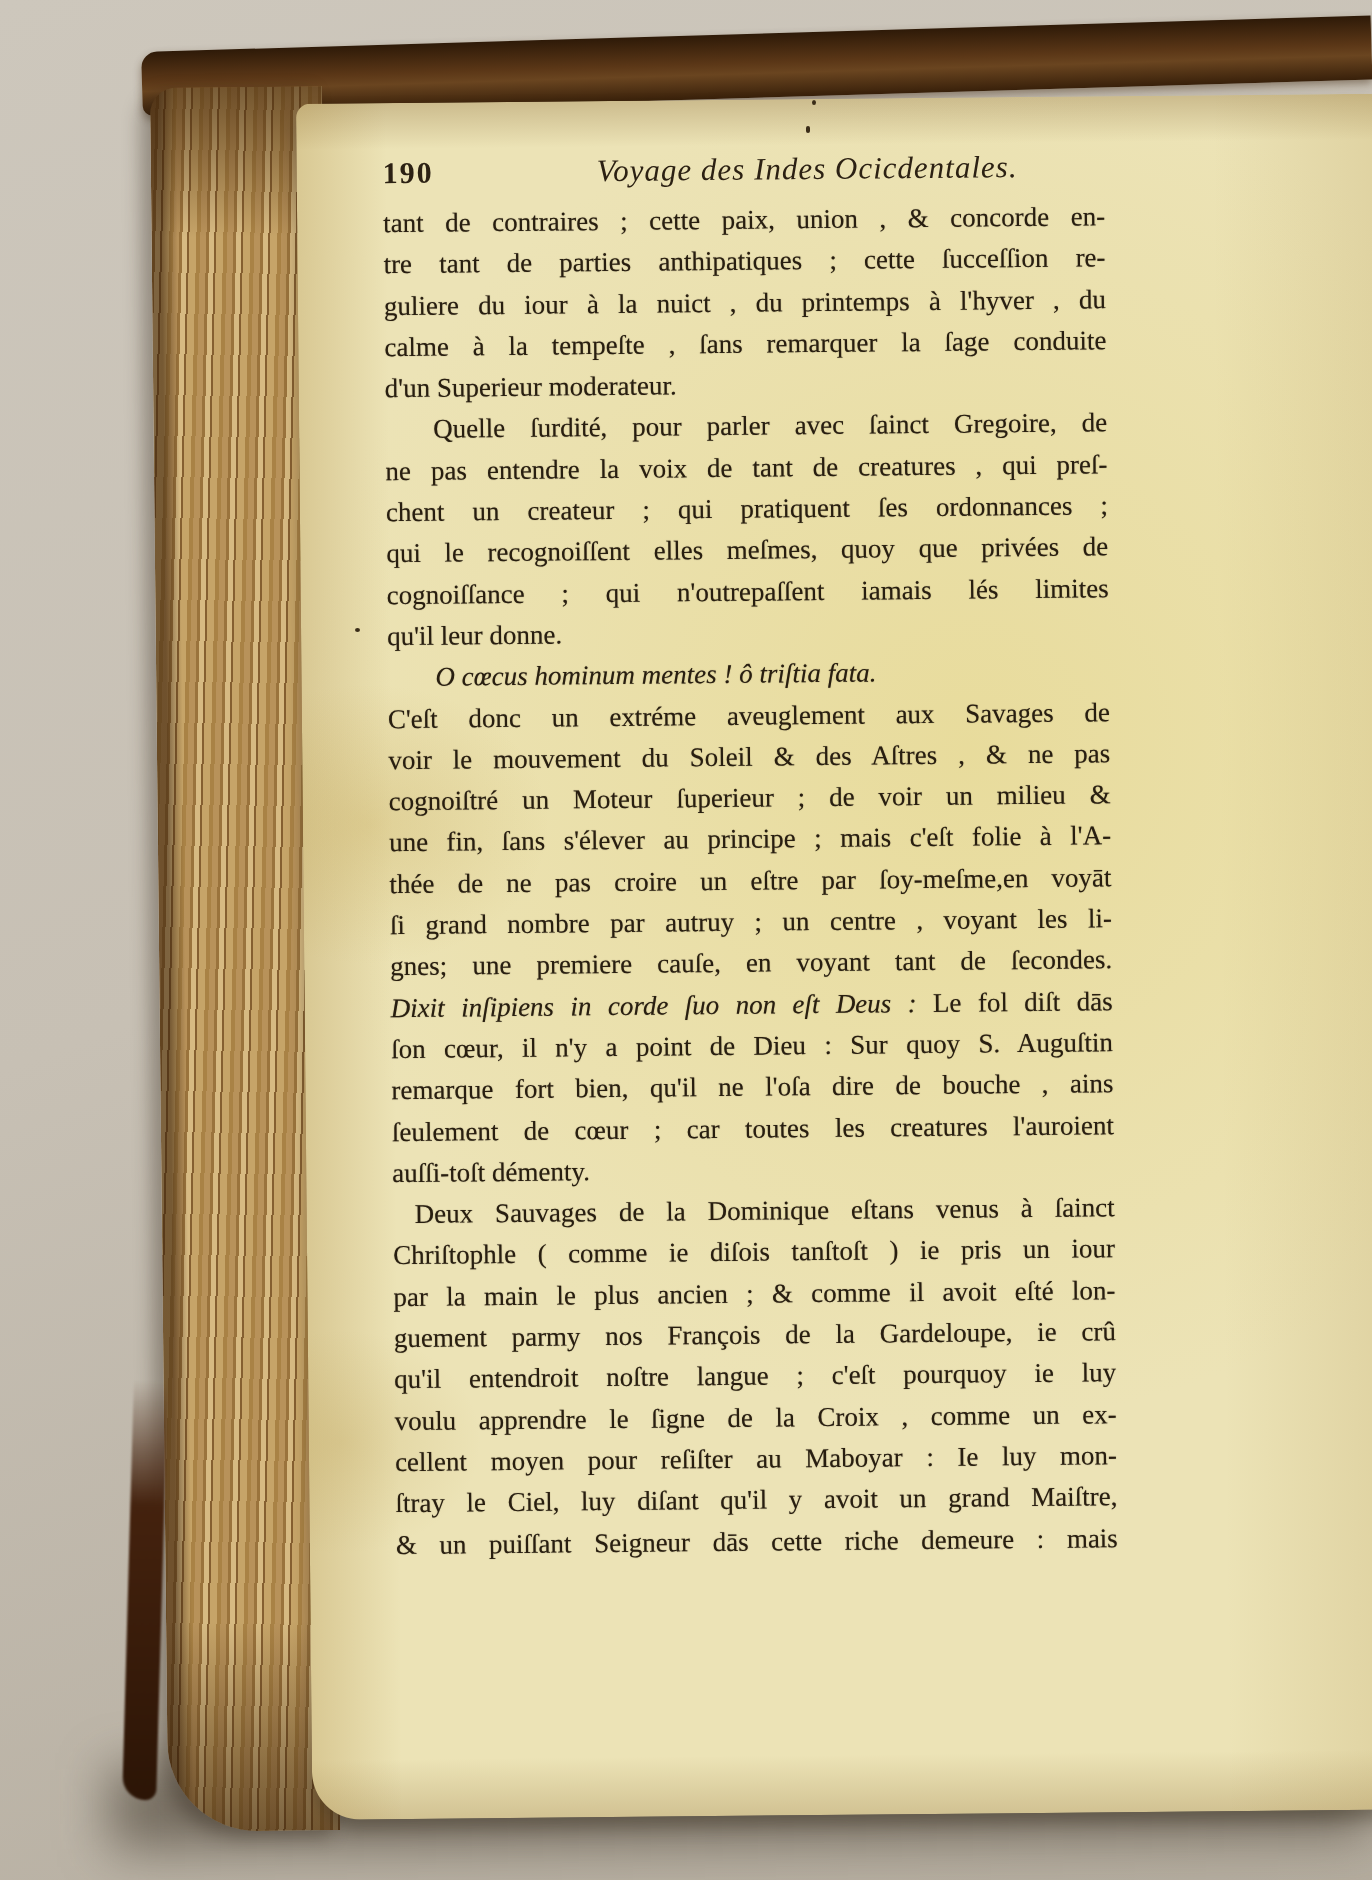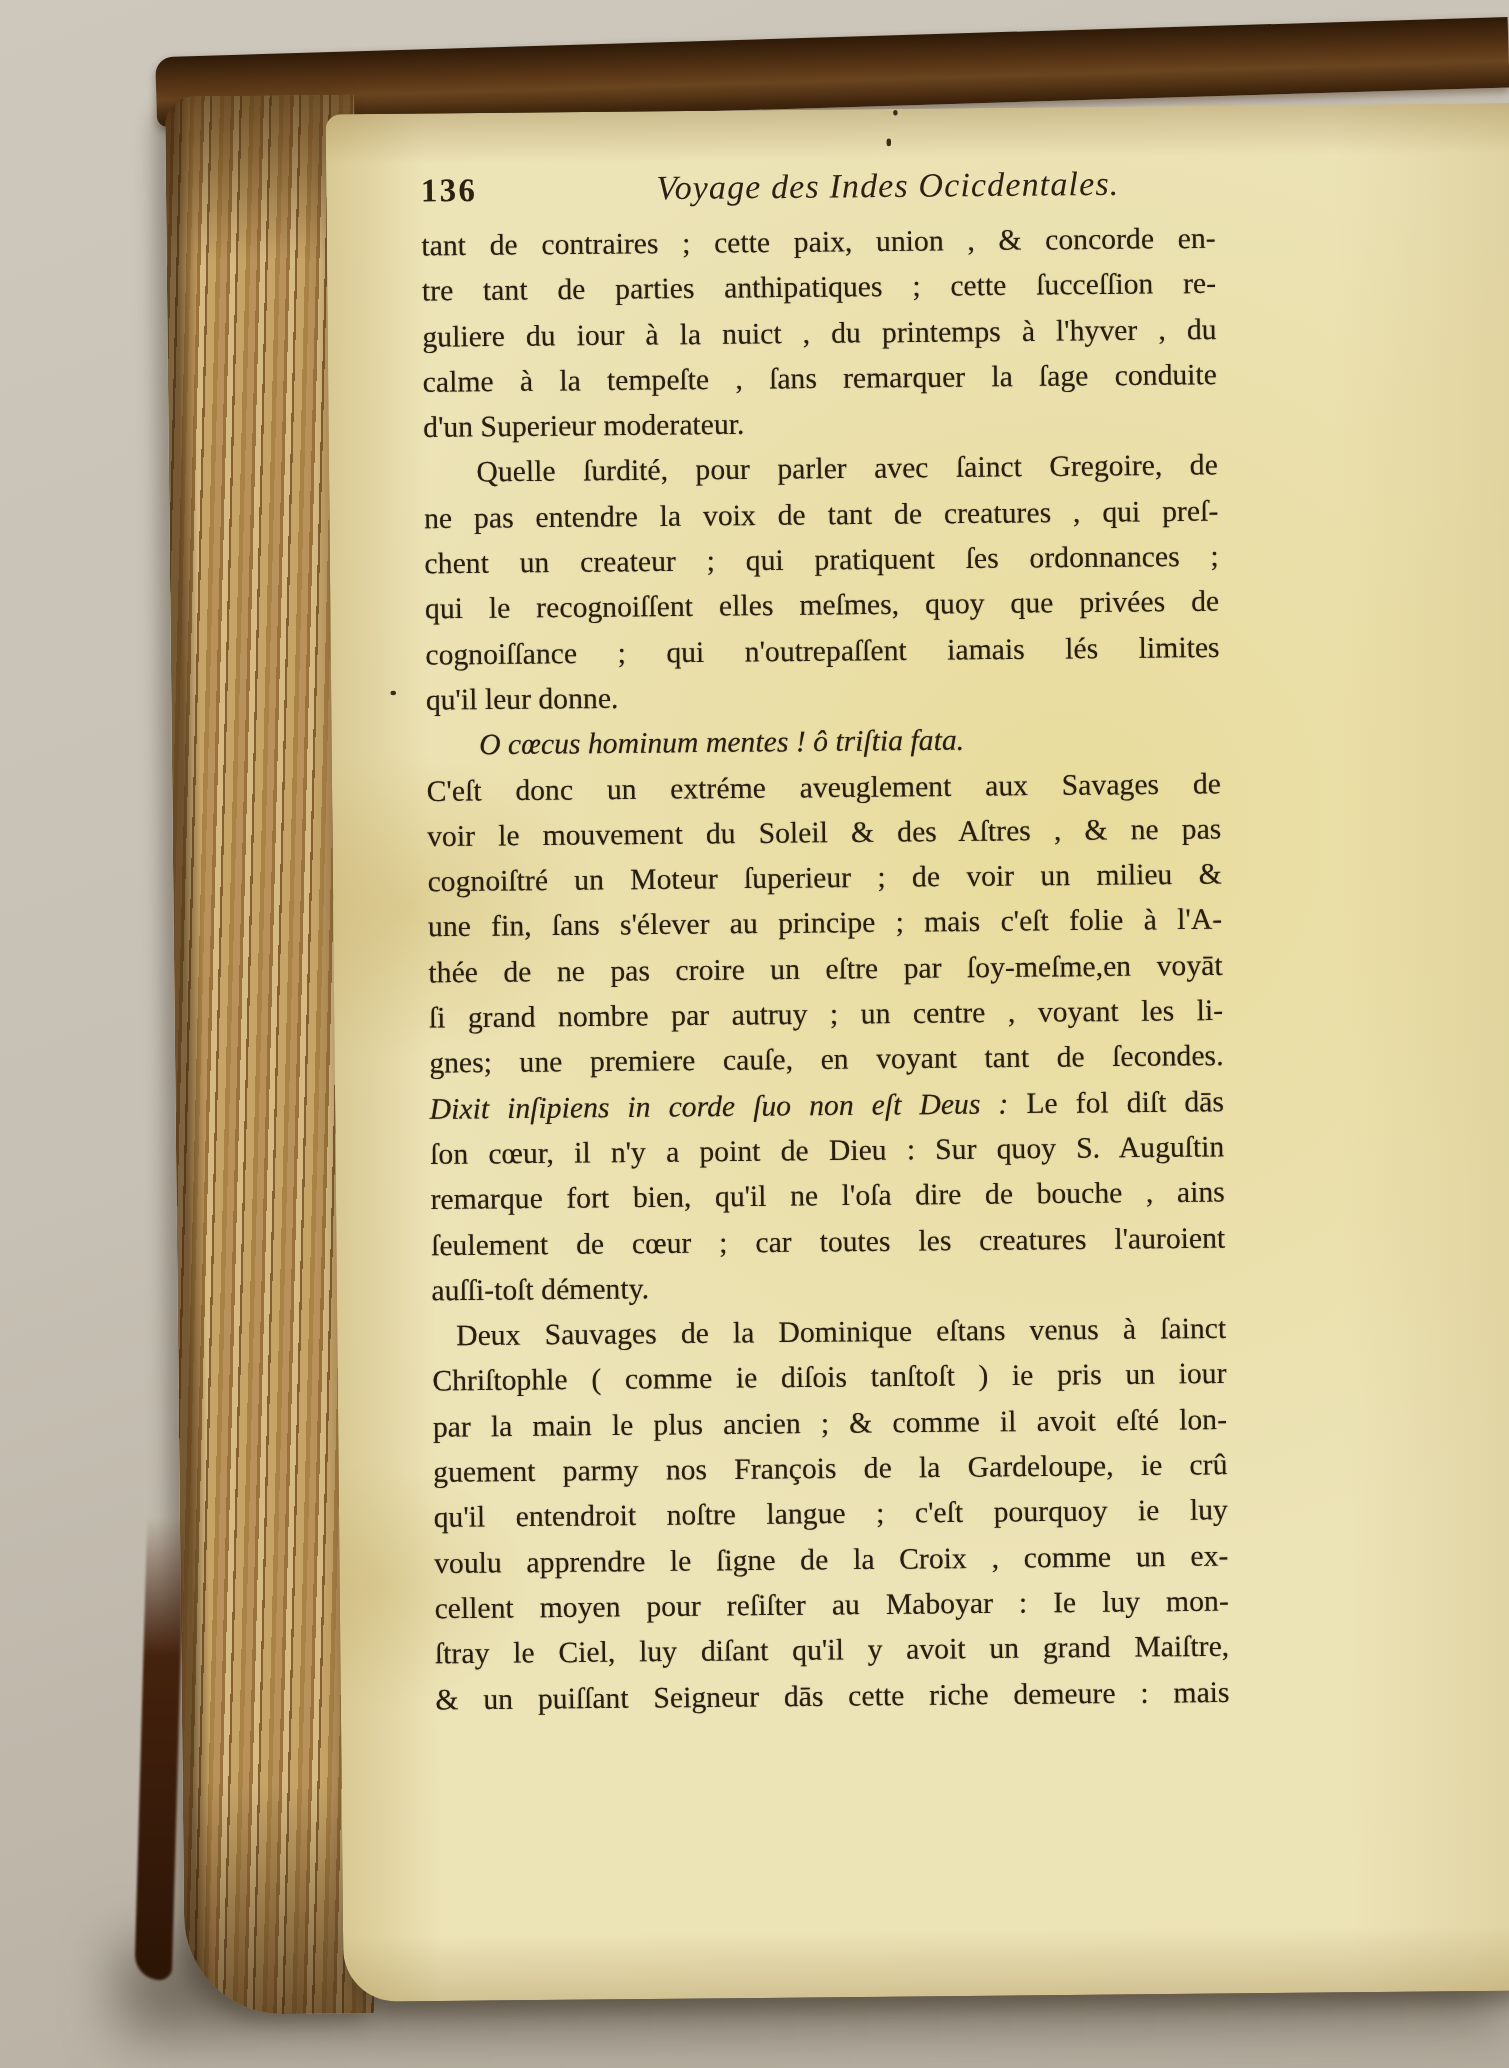--- a/index.html
+++ b/index.html
@@ -104,21 +104,21 @@
   <div class="book-shadow"></div>
 
   <div class="book-top-edge"></div>
 
   <div class="page-edge-stack"></div>
   <div class="cover-sliver"></div>
 
   <div class="book-page">
 
     <div class="header-row">
-      <span class="page-number">136</span>
+      <span class="page-number">190</span>
       <span class="running-title">Voyage des Indes Ocicdentales.</span>
     </div>
 
     <div class="body-text">
         <div class="line just"><span>tant de contraires ; cette paix, union , &amp; concorde en-</span></div>
         <div class="line just"><span>tre tant de parties anthipatiques ; cette ſucceſſion re-</span></div>
         <div class="line just"><span>guliere du iour à la nuict , du printemps à l'hyver , du</span></div>
         <div class="line just"><span>calme à la tempeſte , ſans remarquer la ſage conduite</span></div>
         <div class="line"><span>d'un Superieur moderateur.</span></div>
         <div class="line just" style="text-indent: 48px;"><span>Quelle ſurdité, pour parler avec ſainct Gregoire, de</span></div>

